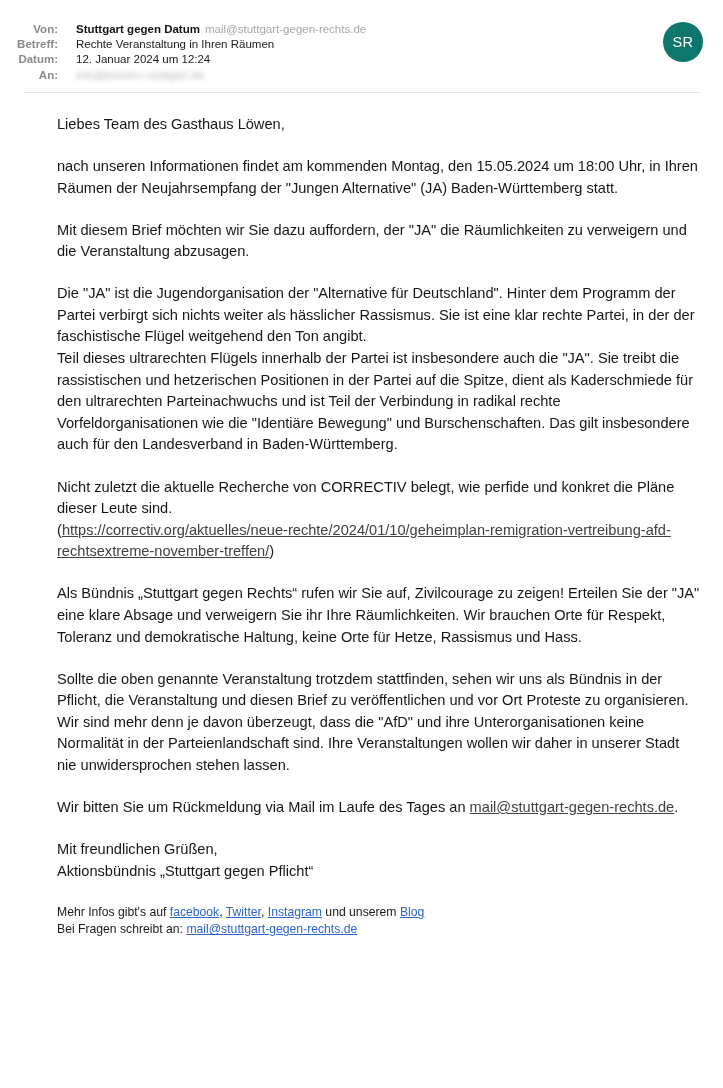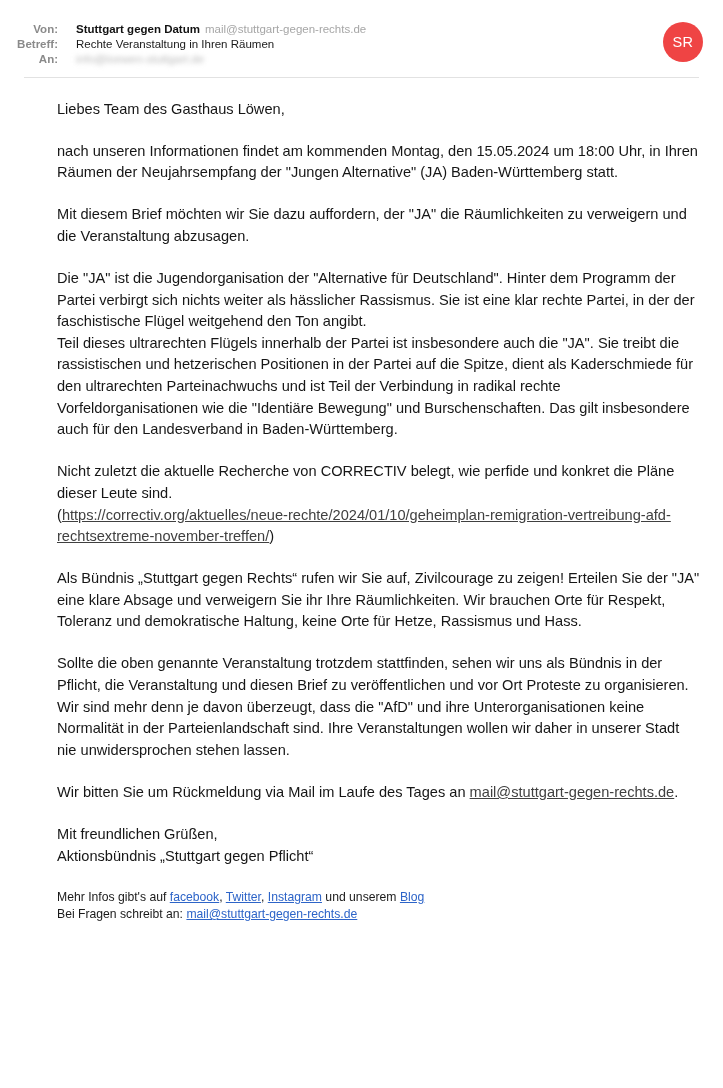--- a/index.html
+++ b/index.html
@@ -62,21 +62,21 @@
     user-select: none;
   }
 
   .avatar {
     position: absolute;
     top: 22px;
     right: 20px;
     width: 40px;
     height: 40px;
     border-radius: 50%;
-    background: #ef4444;
+    background: #0f766e;
     color: #ffffff;
     font-size: 14.5px;
     font-weight: normal;
     letter-spacing: 0.4px;
     display: flex;
     align-items: center;
     justify-content: center;
   }
 
   .header-divider {
@@ -125,20 +125,24 @@
     <div class="hrow">
       <span class="hlabel">Von:</span>
       <span class="hvalue"><span class="sender-name">Stuttgart gegen Datum</span><span class="sender-email">mail@stuttgart-gegen-rechts.de</span></span>
     </div>
 
     <div class="hrow">
       <span class="hlabel">Betreff:</span>
       <span class="hvalue">Rechte Veranstaltung in Ihren Räumen</span>
     </div>
 
+    <div class="hrow">
+      <span class="hlabel">Datum:</span>
+      <span class="hvalue">12. Januar 2024 um 12:24</span>
+    </div>
 
     <div class="hrow">
       <span class="hlabel">An:</span>
       <span class="hvalue"><span class="redacted">info@loewen-stuttgart.de</span></span>
     </div>
 
   </div>
 
   <div class="avatar">
     <span>SR</span>

